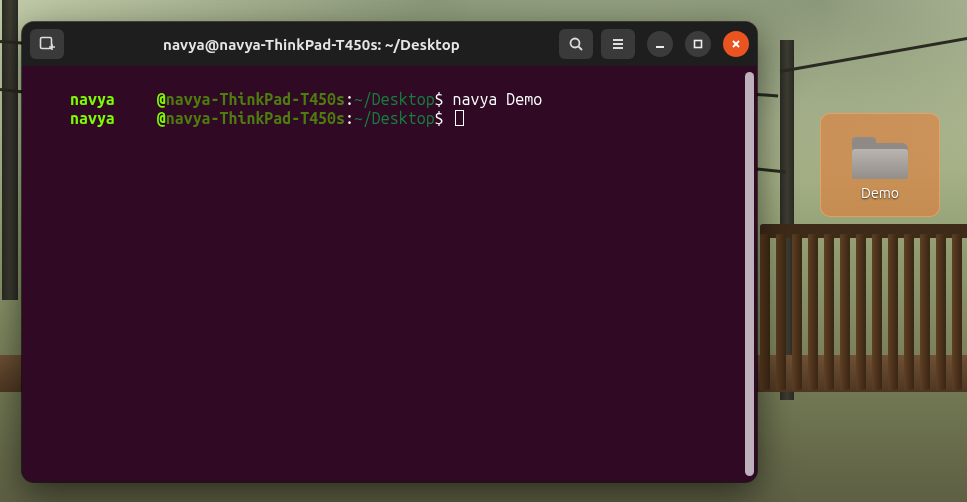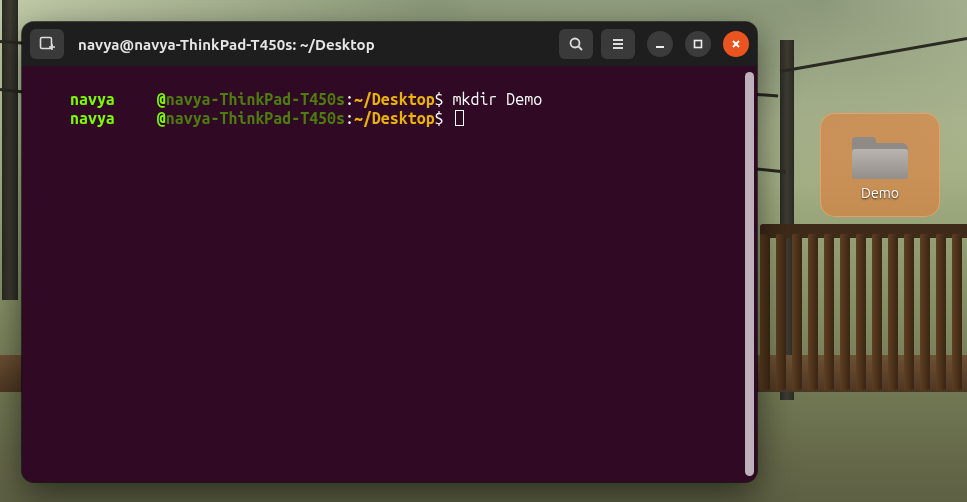--- a/index.html
+++ b/index.html
@@ -24,49 +24,49 @@
     .railing.right { right:-10px; left:760px; }
     .rail-top { position:absolute; top:0; left:0; right:0; height:14px; background:#3e2a18; border-radius:3px; }
     .rail-top.r { top:4px; }
     .balusters { position:absolute; top:14px; bottom:0; left:0; right:0; display:flex; gap:6px; }
     .baluster { flex:0 0 10px; background:linear-gradient(90deg,#5f3f22,#3a2614); border-radius:2px; }
     .cable { position:absolute; border-top:3px solid #2a2a22; height:0; }
     .post { position:absolute; width:16px; background:linear-gradient(90deg,#2a2a24,#3e3c32,#2a2a24); }
 
     
     .desktop-icon { position:absolute; left:820px; top:113px; width:120px; height:104px;
-      background: rgba(233,120,50,.55); border:1px solid rgba(255,180,120,.5); border-radius:15px;
+      background: rgba(233,120,50,.55); border:1px solid rgba(255,180,120,.5); border-radius:10px;
       display:flex; flex-direction:column; align-items:center; justify-content:center; gap:6px;
       padding-top:8px; }
     .folder-glyph { width:56px; height:42px; position:relative; }
     .folder-back { position:absolute; inset:0; top:6px; background:#8f8a86; border-radius:4px 6px 4px 4px; }
     .folder-tab { position:absolute; left:0; top:0; width:24px; height:12px; background:#8f8a86; border-radius:4px 4px 0 0;}
     .folder-front { position:absolute; left:0; right:0; bottom:0; height:30px; background:linear-gradient(180deg,#b9b4b0,#938e8a); border-radius:3px;}
     .folder-label { color:#fff; font-size:14px; text-shadow:0 1px 2px rgba(0,0,0,.8); }
 
     
     .window { position:absolute; left:22px; top:22px; width:735px; height:460px;
       background:#300a24; border-radius:12px; box-shadow:0 12px 36px rgba(0,0,0,.55), 0 0 0 1px rgba(0,0,0,.6);
       display:flex; flex-direction:column; overflow:hidden; }
     .titlebar { height:44px; background:#1e1e1e; display:flex; align-items:center; padding:0 8px; gap:8px; }
     .tb-btn { width:34px; height:30px; border-radius:6px; background:#3a3a3a; display:flex; align-items:center; justify-content:center; color:#ddd; cursor:pointer; }
     .tb-btn.square { background:#3a3a3a; }
-    .tb-title { flex:1; text-align:left; color:#e6e6e6; font-weight:600; font-size:15px; letter-spacing:.1px; overflow:hidden; text-overflow:ellipsis; white-space:nowrap; padding:0 6px;}
+    .tb-title { flex:1; text-align:center; color:#e6e6e6; font-weight:600; font-size:15px; letter-spacing:.1px; overflow:hidden; text-overflow:ellipsis; white-space:nowrap; padding:0 6px;}
     .win-ctrl { width:26px; height:26px; border-radius:50%; display:flex; align-items:center; justify-content:center; color:#eee; margin-left:4px; cursor:pointer;}
     .win-ctrl.min, .win-ctrl.max { background:#3b3b3b; }
     .win-ctrl.close { background:#e95420; color:#fff; }
     .win-ctrl svg, .tb-btn svg { display:block; }
 
     .term-body { position:relative; flex:1; background:#300a24; padding:6px 6px 6px 4px; }
     .term-scroll { position:absolute; right:3px; top:6px; bottom:6px; width:9px; background:#bfb1bb; border-radius:5px; }
     .term-lines { font-family:"Ubuntu Mono","DejaVu Sans Mono",monospace; font-size:16px; line-height:18px; color:#eee; white-space:pre; padding:0 12px 0 2px;}
     .p-user { color:#7cfc00; font-weight:bold;margin-left:42px; }
     .p-host { color:#4d7c0f; font-weight:bold; }
     .p-sep  { color:#ffffff; }
-    .p-path { color:#eab308; font-weight:bold; }
+    .p-path { color:#15803d; font-weight:normal; }
     .p-dlr  { color:#ffffff; }
     .cmd    { color:#ffffff; }
     .cursor-block { display:inline-block; width:9px; height:16px; border:1.5px solid #fff; transform:translateY(2px); margin-left:2px;}
   </style>
 </head>
 <body>
 
 <div class="sky"></div>
 <div class="trees"></div>
 <div class="post" style="left:2px; top:0; height:300px;"></div>
@@ -140,17 +140,17 @@
       <svg width="12" height="12" viewBox="0 0 12 12" stroke="#fff" stroke-width="1.8">
           <line x1="3" y1="3" x2="9" y2="9"></line>
           <line x1="9" y1="3" x2="3" y2="9"></line>
         </svg>
     </div>
   </div>
 
   <div class="term-body">
     <div class="term-scroll"></div>
     <div class="term-lines">
-<span><span class="p-user">navya</span><span class="p-user">@</span><span class="p-host">navya-ThinkPad-T450s</span><span class="p-sep">:</span><span class="p-path">~/Desktop</span><span class="p-dlr">$</span><span class="cmd"> mkdir Demo</span></span>
+<span><span class="p-user">navya</span><span class="p-user">@</span><span class="p-host">navya-ThinkPad-T450s</span><span class="p-sep">:</span><span class="p-path">~/Desktop</span><span class="p-dlr">$</span><span class="cmd"> navya Demo</span></span>
 <span><span class="p-user">navya</span><span class="p-user">@</span><span class="p-host">navya-ThinkPad-T450s</span><span class="p-sep">:</span><span class="p-path">~/Desktop</span><span class="p-dlr">$</span><span class="cmd"> </span><span class="cursor-block"></span></span>
     </div>
   </div>
 </div>
 
 </body></html>

